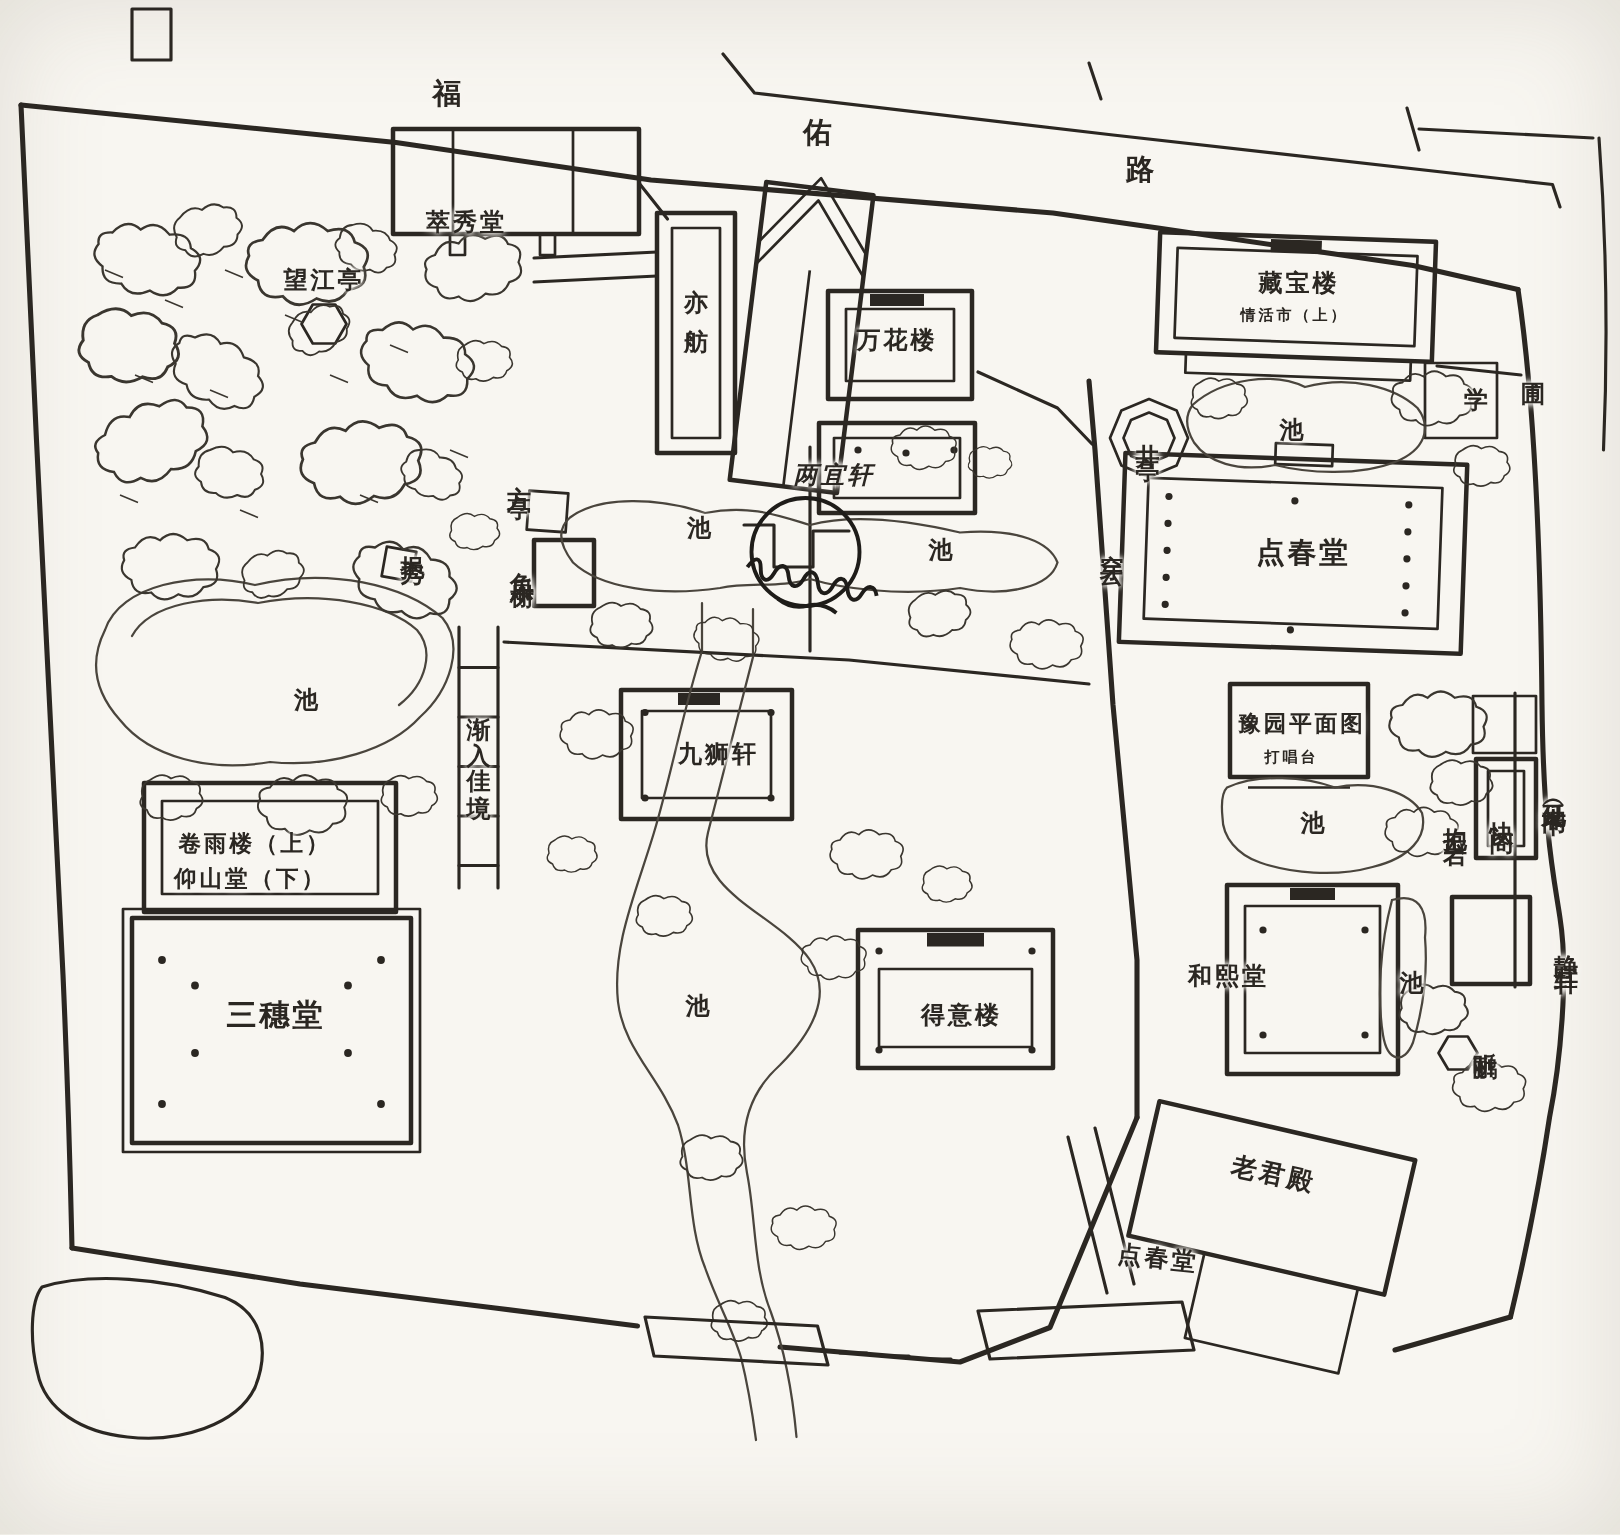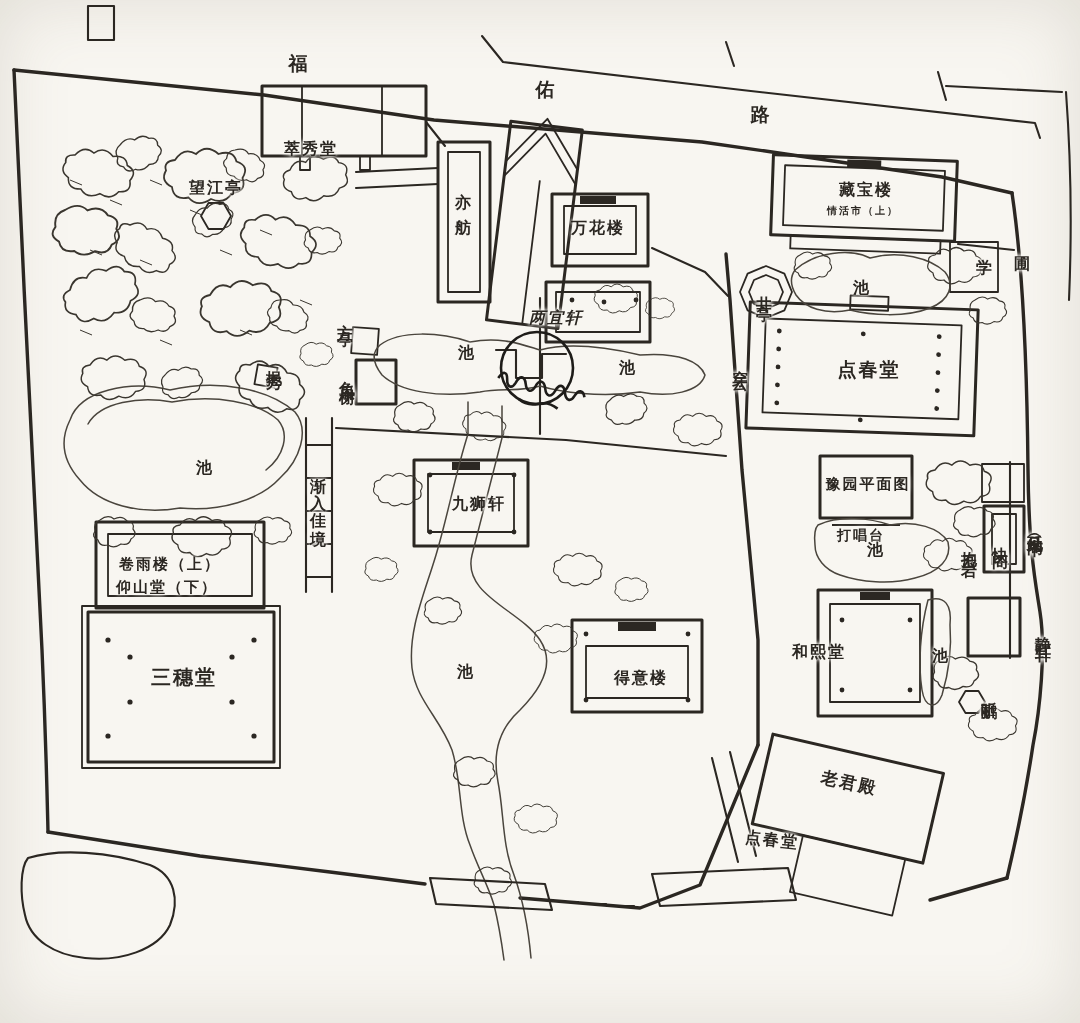--- a/index.html
+++ b/index.html
@@ -343,21 +343,21 @@
       <div class="label v" style="left: 345px; top: 316px; letter-spacing: 6px;">方亭</div>
       <div class="label h" style="left: 556px; top: 318px; font-style: italic;">两宜轩</div>
       <div class="label h" style="left: 467px; top: 353px;">池</div>
       <div class="label h" style="left: 628px; top: 368px;">池</div>
       <div class="label v" style="left: 347px; top: 374px; letter-spacing: 4px;">鱼乐榭</div>
       <div class="label v" style="left: 274px; top: 361px; letter-spacing: 4px;">挹秀</div>
       <div class="label h" style="left: 205px; top: 468px;">池</div>
       <div class="label v" style="left: 318px; top: 499px; letter-spacing: 17px;">渐入佳境</div>
       <div class="label h" style="left: 479px; top: 504px;">九狮轩</div>
       <div class="label h" style="left: 868px; top: 483px; font-size: 15px;">豫园平面图</div>
-      <div class="label h" style="left: 861px; top: 535px; font-size: 14px;">打唱台</div>
+      <div class="label h" style="left: 861px; top: 506px; font-size: 10px;">打唱台</div>
       <div class="label h" style="left: 876px; top: 550px;">池</div>
       <div class="label v" style="left: 969px; top: 546px; letter-spacing: 5px;">抱云岩</div>
       <div class="label v" style="left: 1000px; top: 540px; letter-spacing: 6px;">快阁</div>
       <div class="label v" style="left: 1035px; top: 528px; letter-spacing: 2px;">延见阁（下）</div>
       <div class="label v" style="left: 1043px; top: 631px; letter-spacing: 5px;">静宜轩</div>
       <div class="label h" style="left: 170px; top: 563px; font-size: 15px;">卷雨楼（上）</div>
       <div class="label h" style="left: 167px; top: 586px; font-size: 15px;">仰山堂（下）</div>
       <div class="label h" style="left: 184px; top: 677px; font-size: 20px;">三穗堂</div>
       <div class="label h" style="left: 466px; top: 672px;">池</div>
       <div class="label h" style="left: 641px; top: 678px;">得意楼</div>

